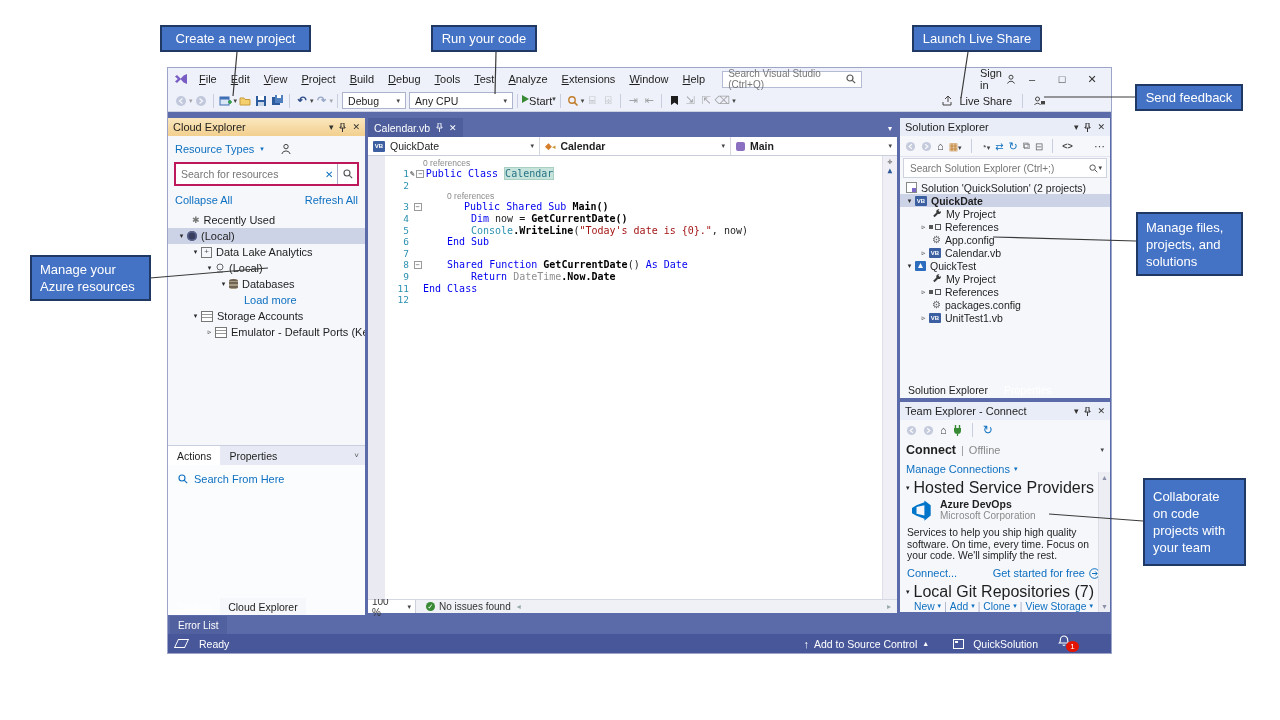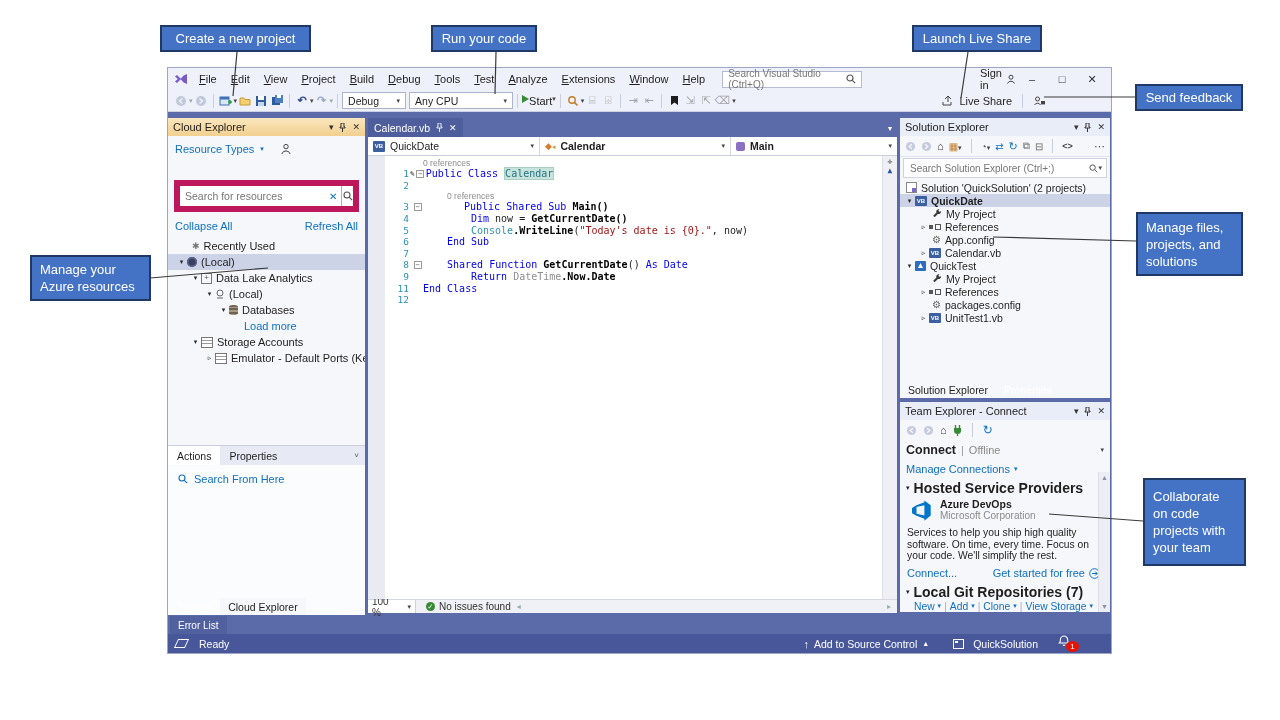--- a/index.html
+++ b/index.html
@@ -30,21 +30,21 @@
   .pbody{background:#F6F7FB;flex:1;display:flex;flex-direction:column;overflow:hidden}
   .ph{height:18px;display:flex;align-items:center;padding:0 5px;background:#E9EDF8;flex:none}
   .ph.orange{background:linear-gradient(#FAE7BE,#F2CF8E)}
   .phicons{margin-left:auto;display:flex;align-items:center;gap:6px;color:#333;font-size:9px}
   .link{color:#0E70C0}
   .trow{display:flex;align-items:center;height:16px;flex:none;position:relative;white-space:nowrap}
   .exp{width:11px;flex:none;font-size:7px;color:#2b2b2b;text-align:center}
   .ic{flex:none;display:inline-flex;align-items:center;justify-content:center;margin-right:4px}
   .sel{background:#CDD3E7}
   
-  .ce-search{height:20px;border:6px solid #be185d;background:#fff;margin:18px 6px 4px 6px;display:flex;align-items:center;font-size:10.5px;color:#767676}
+  .ce-search{height:20px;border:2px solid #be185d;background:#fff;margin:0 6px 4px 6px;display:flex;align-items:center;font-size:10.5px;color:#767676}
   .ce-search input{border:0;outline:0;flex:1;font-size:10.5px;color:#444;padding:0 5px;font-family:"Liberation Sans",sans-serif;background:transparent}
   .ce-search .sx{color:#0E70C0;font-size:10px;padding:0 4px}
   .ce-search .sbtn{width:20px;height:20px;border-left:1px solid #A8B0C9;display:flex;align-items:center;justify-content:center;color:#444}
   .tabstrip{display:flex;align-items:center;height:19px;background:#E7EAF4;border-top:1px solid #C9CEDF;flex:none;font-size:10.5px}
   .tabstrip .tab{padding:0 9px;height:100%;display:flex;align-items:center}
   .tabstrip .tab.active{background:#fff}
   .bottomtabs{position:absolute;left:0;bottom:0;height:17px;display:flex;font-size:10.5px}
   .btab{padding:0 8px;display:flex;align-items:center;color:#fff}
   .btab.active{background:#F6F7FB;color:#1e1e1e}
   
@@ -61,21 +61,21 @@
   .lnum{width:24px;text-align:right;color:#2B91AF;flex:none;padding-right:3px;font-size:9.5px}
   .fold{width:11px;flex:none;display:flex;align-items:center;justify-content:center}
   .foldbox{width:8px;height:8px;border:1px solid #9a9a9a;background:#fff;color:#555;font-size:7px;line-height:6px;text-align:center;box-sizing:border-box}
   .kw{color:#0000F0}.typ{color:#2B91AF}.str{color:#A31515}.b{font-weight:bold;color:#000}.dim{color:#8E8E8E}
   .hl{background:#C7E4DC;color:#277386;border:1px solid #A9CFC4}
   .edit-bottom{height:13px;background:#F0F1F6;border-top:1px solid #D5D8E2;display:flex;align-items:center;flex:none;font-size:10px;color:#333}
   .zoomdd{width:48px;height:13px;background:#fff;border-right:1px solid #CDD0DC;display:flex;align-items:center;padding:0 4px;box-sizing:border-box;gap:8px}
   .okcirc{width:9px;height:9px;border-radius:50%;background:#388A34;color:#fff;font-size:7px;display:inline-flex;align-items:center;justify-content:center;margin:0 4px 0 10px}
   
   .te-row{display:flex;align-items:center;flex:none}
-  .sect{font-weight:bold;font-size:14px}
+  .sect{font-weight:normal;font-size:16px}
   
   .errstrip{position:absolute;left:0;top:548px;width:943px;height:18px;background:#5B6AA9;display:flex;align-items:flex-start}
   .statusbar{position:absolute;left:0;top:566px;width:943px;height:19px;background:#47579A;color:#fff;display:flex;align-items:center;font-size:10.5px;padding:0 8px;box-sizing:border-box;gap:6px}
   .pgram{width:9px;height:7px;border:1px solid #fff;transform:skewX(-25deg);margin-right:6px}
   .badge{min-width:11px;height:11px;border-radius:50%;background:#E51400;color:#fff;font-size:8px;display:inline-flex;align-items:center;justify-content:center;margin-left:-4px;margin-top:6px;padding:0 1px}
   .sqicon{width:9px;height:8px;border:1px solid #fff;position:relative;margin-right:4px}
   svg{display:block}
 </style>
 </head>
 <body>

